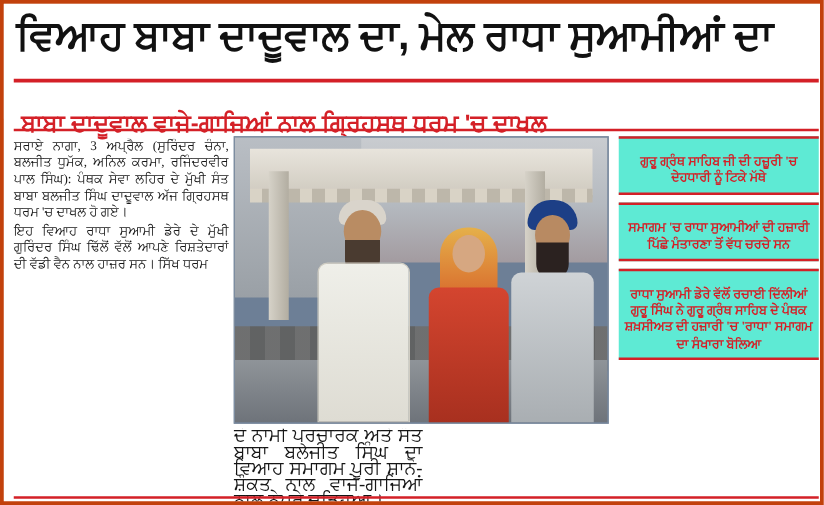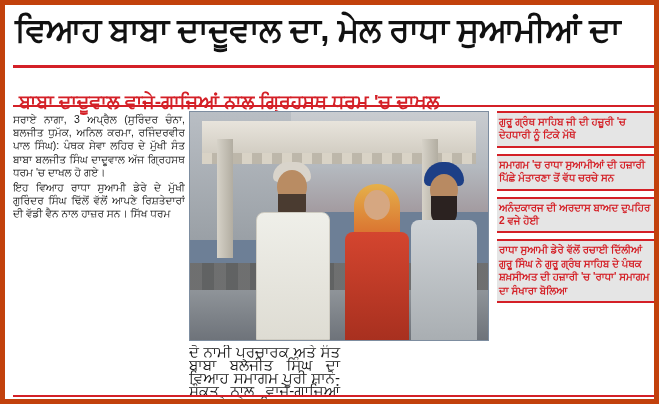--- a/index.html
+++ b/index.html
@@ -12,21 +12,21 @@
     background: #ffffff;
     font-family: "Liberation Sans", sans-serif;
     overflow: hidden;
   }
   .page {
     position: relative;
     width: 659px;
     height: 404px;
     background: #ffffff;
     box-sizing: border-box;
-    border: 5px solid #c2410c;
+    border: 3px solid #c2410c;
     overflow: hidden;
   }
 
   
   .headline-wrap {
     position: absolute;
     left: 0;
     top: 0;
     width: 659px;
     height: 92px;
@@ -72,20 +72,21 @@
     background: #d42027;
   }
 
   
   .body-area {
     position: absolute;
     left: 0;
     top: 104px;
     width: 538px;
     height: 298px;
+    font-family: Liberation Serif, serif;
   }
 
   
   .col-left {
     position: absolute;
     left: 8px;
     top: 4px;
     width: 172px;
     height: 288px;
     font-size: 10.5px;
@@ -295,30 +296,30 @@
   
   .rail {
     position: absolute;
     left: 492px;
     top: 2px;
     width: 160px;
     height: 296px;
   }
   .brief {
     position: relative;
-    background: #e5e5e5;
+    background: #5eead4;
     border-top: 2px solid #d42027;
     border-bottom: 2px solid #d42027;
     margin-bottom: 6px;
-    padding: 2px 2px 4px 2px;
+    padding: 12px 2px 4px 2px;
     font-size: 10.2px;
     line-height: 13.4px;
     color: #d42027;
     font-weight: bold;
-    text-align: left;
+    text-align: center;
     box-sizing: border-box;
   }
 
   
   .rule-bottom {
     position: absolute;
     left: 8px;
     bottom: 2px;
     width: 644px;
     height: 2px;
@@ -377,19 +378,18 @@
 
     <div class="caption">
       <div class="cap-col">
         <p>ਦੋ ਨਾਮੀ ਪ੍ਰਚਾਰਕ ਅਤੇ ਸੰਤ ਬਾਬਾ ਬਲਜੀਤ ਸਿੰਘ ਦਾ ਵਿਆਹ ਸਮਾਗਮ ਪੂਰੀ ਸ਼ਾਨੋ-ਸ਼ੌਕਤ ਨਾਲ ਵਾਜੇ-ਗਾਜਿਆਂ ਨਾਲ ਨੇਪਰੇ ਚੜ੍ਹਿਆ।</p>
       </div>
     </div>
 
     <div class="rail">
       <div class="brief">ਗੁਰੂ ਗ੍ਰੰਥ ਸਾਹਿਬ ਜੀ ਦੀ ਹਜ਼ੂਰੀ 'ਚ ਦੇਹਧਾਰੀ ਨੂੰ ਟਿਕੇ ਮੱਥੇ</div>
       <div class="brief">ਸਮਾਗਮ 'ਚ ਰਾਧਾ ਸੁਆਮੀਆਂ ਦੀ ਹਜ਼ਾਰੀ ਪਿੱਛੇ ਮੰਤਾਰਣਾ ਤੋਂ ਵੱਧ ਚਰਚੇ ਸਨ</div>
-      <div class="brief">ਅਨੰਦਕਾਰਜ ਦੀ ਅਰਦਾਸ ਬਾਅਦ ਦੁਪਹਿਰ 2 ਵਜੇ ਹੋਈ</div>
       <div class="brief">ਰਾਧਾ ਸੁਆਮੀ ਡੇਰੇ ਵੱਲੋਂ ਰਚਾਈ ਦਿੱਲੀਆਂ ਗੁਰੂ ਸਿੰਘ ਨੇ ਗੁਰੂ ਗ੍ਰੰਥ ਸਾਹਿਬ ਦੇ ਪੰਥਕ ਸ਼ਖ਼ਸੀਅਤ ਦੀ ਹਜ਼ਾਰੀ 'ਚ 'ਰਾਧਾ' ਸਮਾਗਮ ਦਾ ਸੰਖਾਰਾ ਬੋਲਿਆ</div>
     </div>
   </div>
 
   <div class="rule-bottom"></div>
 </div>
 
 </body></html>

